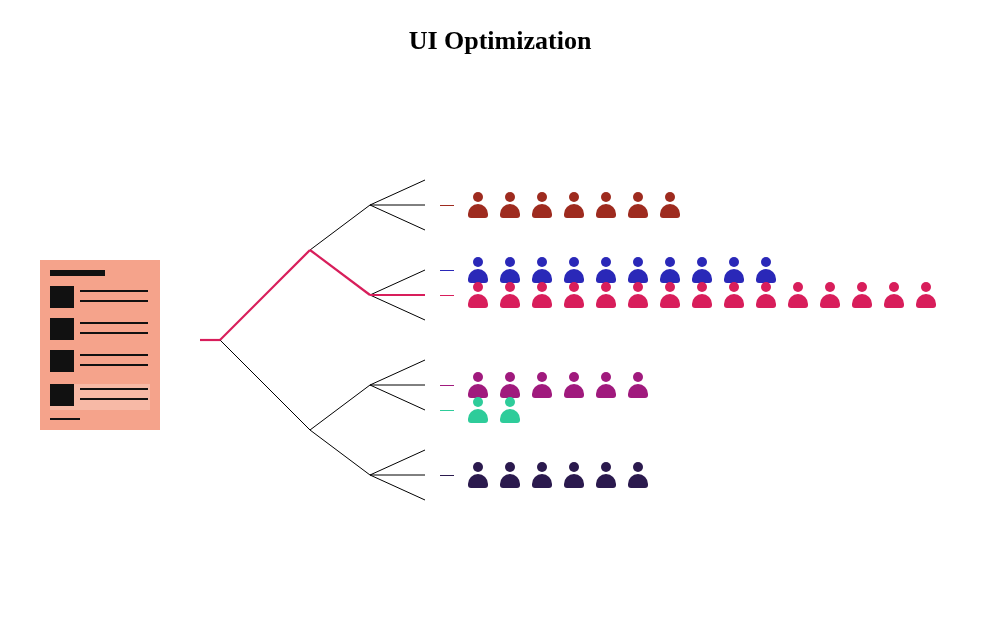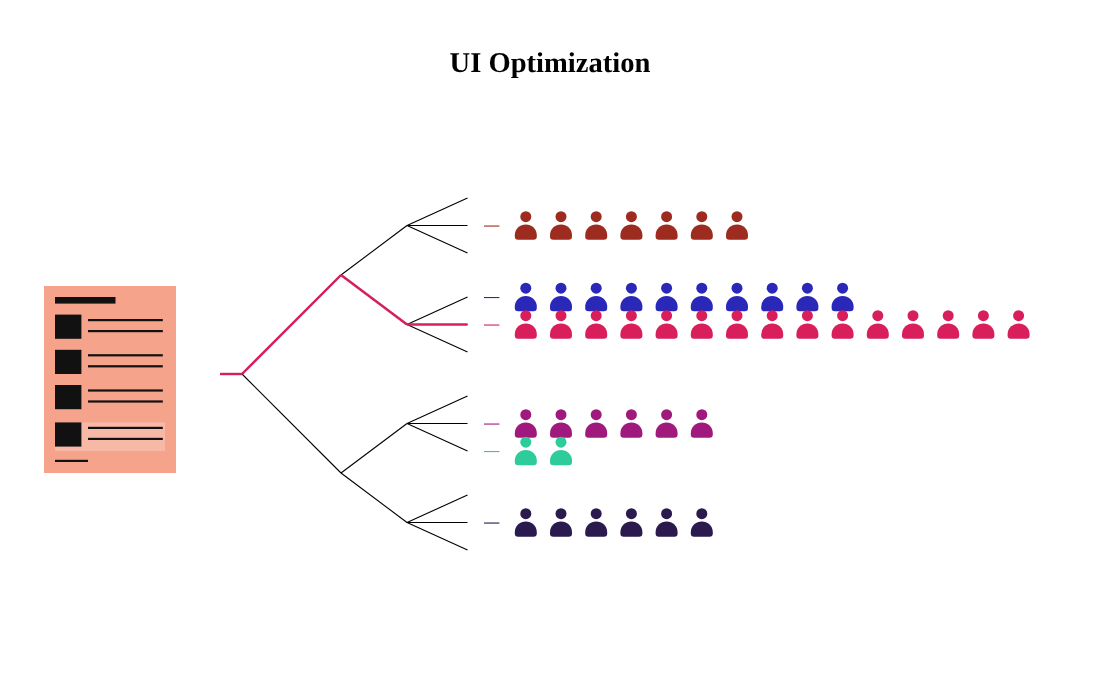--- a/index.html
+++ b/index.html
@@ -14,21 +14,20 @@
   }
   .title {
     position: absolute;
     top: 26px;
     left: 0;
     width: 100%;
     text-align: center;
     font-size: 26px;
     font-weight: bold;
     color: #000;
-    margin-top: 16px;
   }
   
   .doc {
     position: absolute;
     left: 40px;
     top: 260px;
     width: 120px;
     height: 170px;
     background: #f5a38b;
   }

